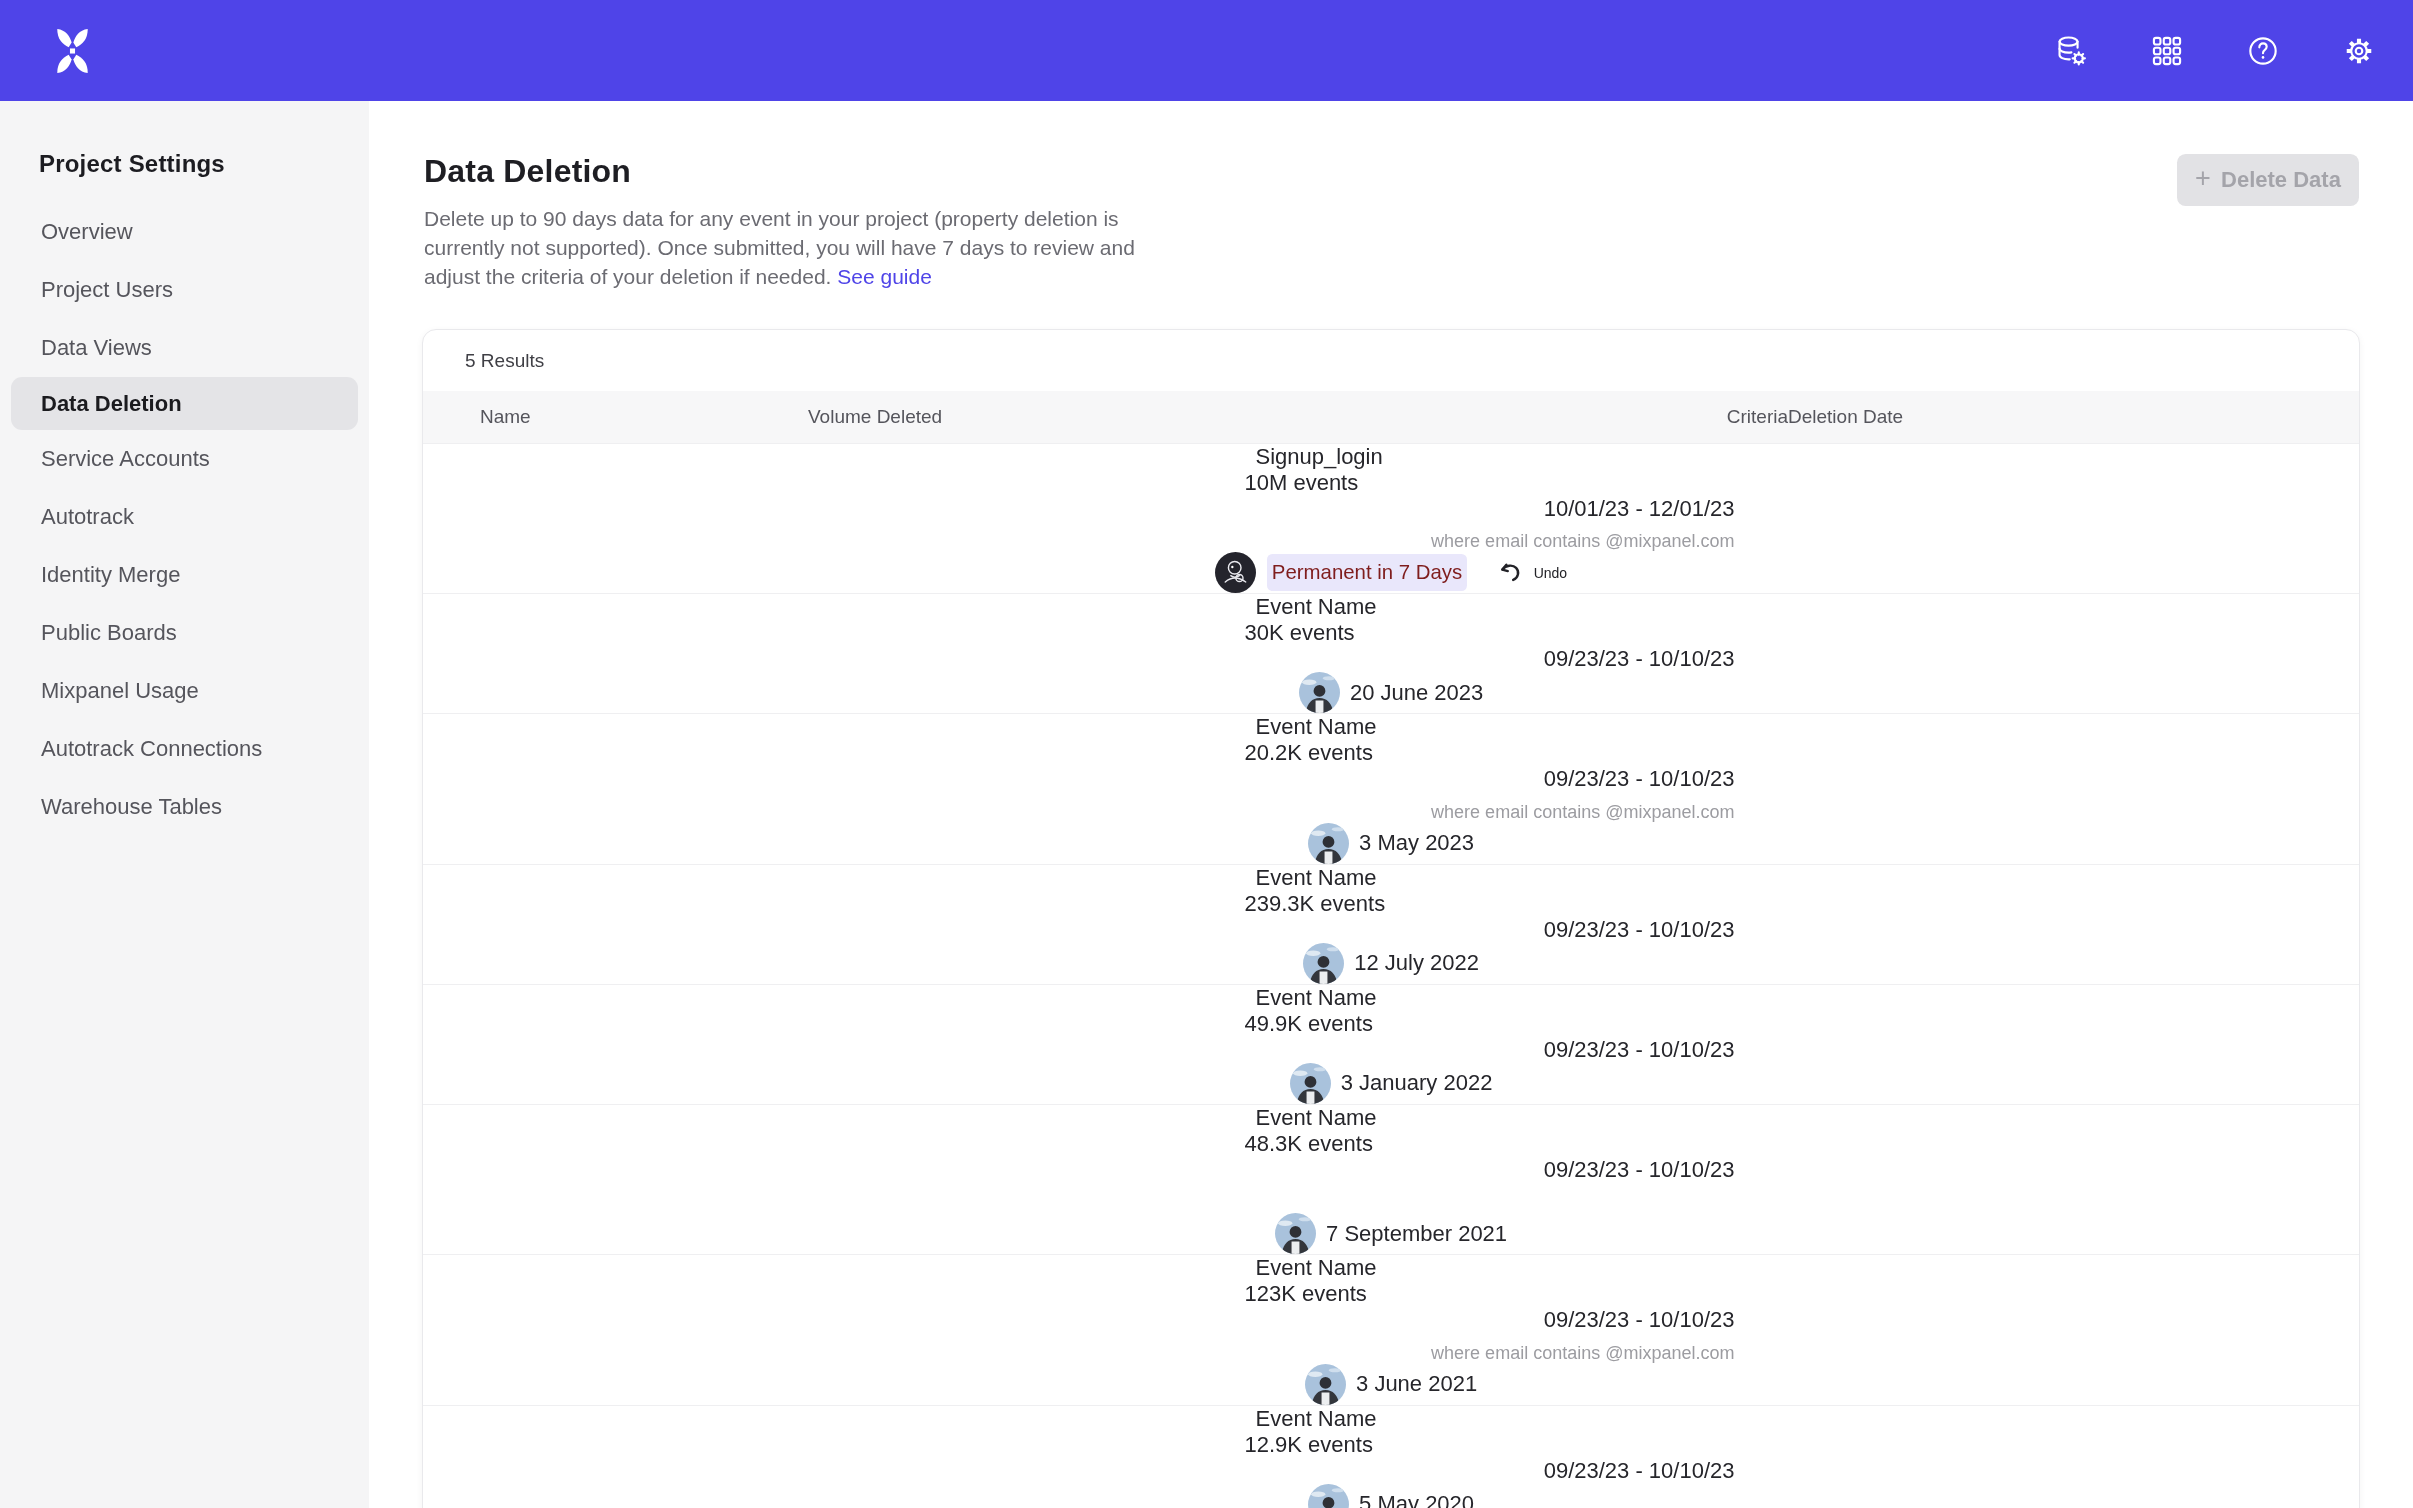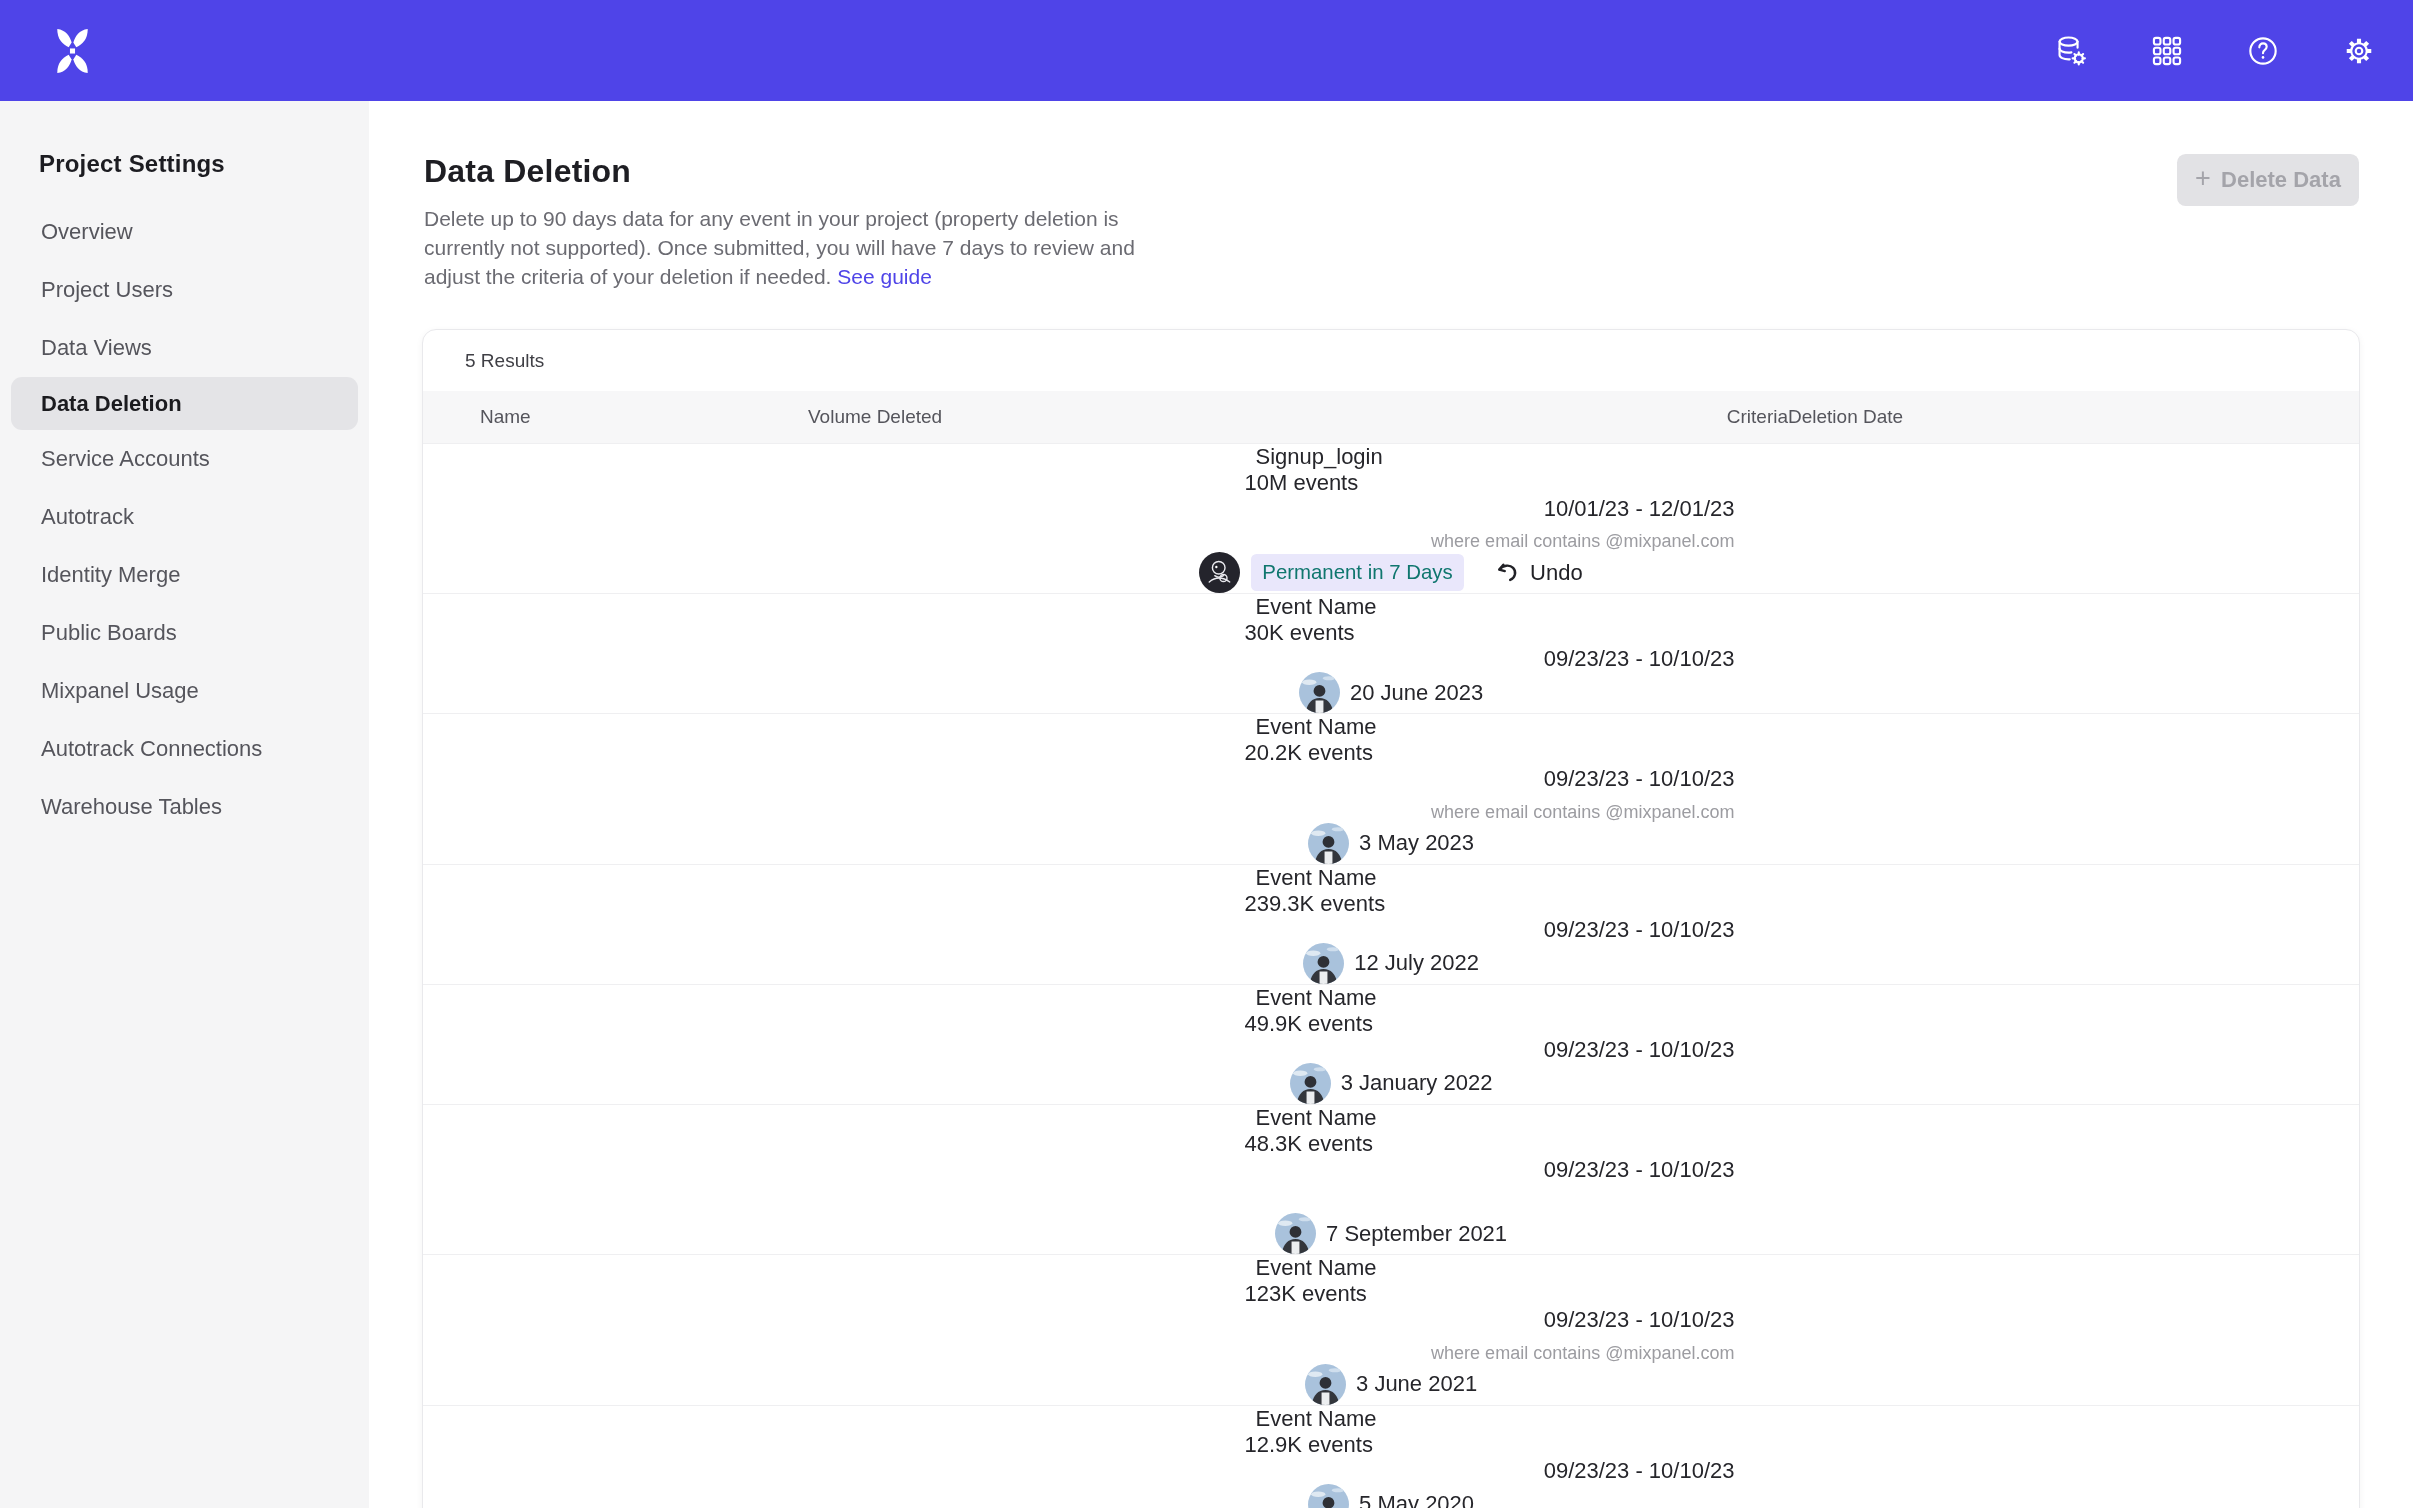--- a/index.html
+++ b/index.html
@@ -43,24 +43,24 @@
   .c1 { width:385px; padding-left:57px; }
   .c2 { width:293px; }
   .c3 { width:687px;text-align:right; }
   .c4 { flex:1 1 auto; display:flex; align-items:center; min-width:0; }
   .thead .c1 { width:385px; } 
   .crit-sub { margin-top:9.4px; font-size:18px; color:#9c9ca1; min-height:21px; }
 
   .avatar { width:41px; height:41px; border-radius:50%; overflow:hidden; flex:none; }
   .avatar svg { display:block; width:41px; height:41px; }
   .del-date { margin-left:10.2px; }
-  .status-badge { margin-left:11px; background:#e9e7fb; color:#0f766e; font-size:20.4px;
-                  padding:7px 11px; border-radius:5.5px; white-space:nowrap; }
+  .status-badge { margin-left:11px; background:#e9e7fb; color:#7f1d1d; font-size:20.4px;
+                  padding:7px 5px; border-radius:5.5px; white-space:nowrap; }
   .undo-btn { margin-left:30px; display:flex; align-items:center; gap:9.4px; background:none; border:none;
-              font-family:"Liberation Sans", sans-serif; font-size:22px; color:#222227; cursor:pointer; padding:0; }
+              font-family:"Liberation Sans", sans-serif; font-size:14px; color:#222227; cursor:pointer; padding:0; }
   .undo-btn svg { width:27px; height:27px; }
 </style>
 </head>
 <body>
 
 <header class="topbar">
   <span>
     <svg class="logo" viewBox="0 0 44 52">
       <g fill="#ffffff">
         <path d="M4 0 C14 1 19 9 21 16 L17.5 21.5 C10 18 4 12 4 0 Z"></path>

